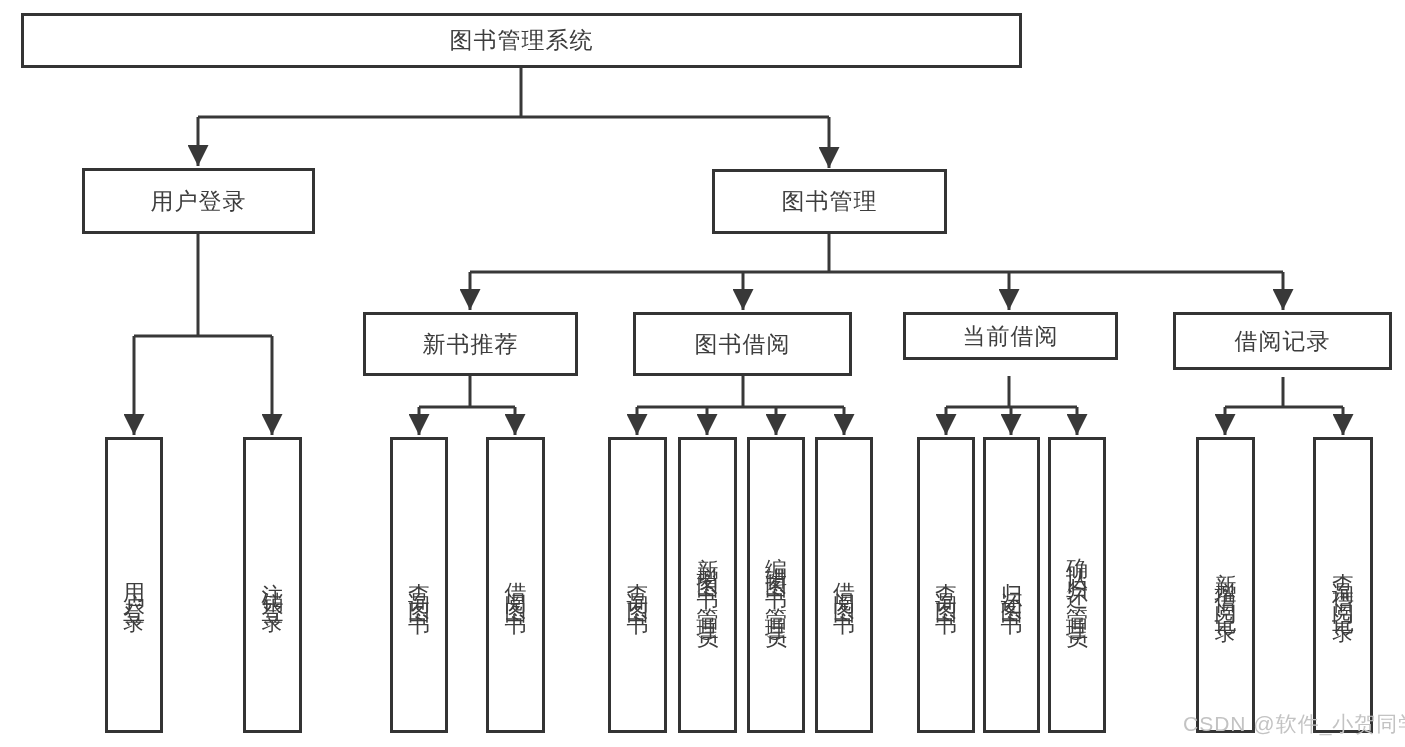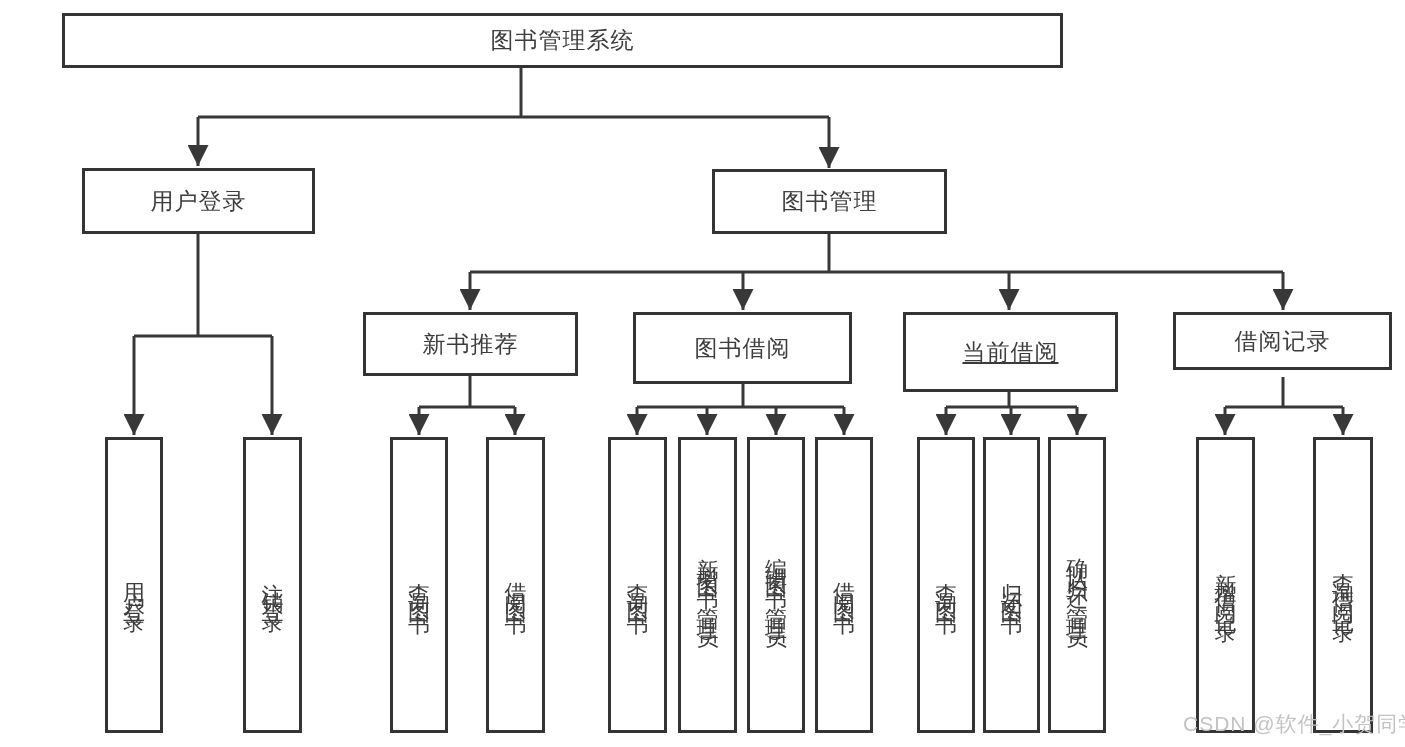--- a/index.html
+++ b/index.html
@@ -73,38 +73,38 @@
       <path d="M1011,407 V435" marker-end="url(#arrow)"></path>
       <path d="M1077,407 V435" marker-end="url(#arrow)"></path>
 
       <path d="M1283,377 V407"></path>
       <path d="M1225,407 H1343"></path>
       <path d="M1225,407 V435" marker-end="url(#arrow)"></path>
       <path d="M1343,407 V435" marker-end="url(#arrow)"></path>
     </g>
   </svg>
 
-  <div class="box hbox" style="left:21px;top:13px;width:1001px;height:55px;margin-left:41px;">
+  <div class="box hbox" style="left:21px;top:13px;width:1001px;height:55px;">
     <span>图书管理系统</span>
   </div>
 
   <div class="box hbox" style="left:82px;top:168px;width:233px;height:66px;">
     <span>用户登录</span>
   </div>
   <div class="box hbox" style="left:363px;top:312px;width:215px;height:64px;">
     <span>新书推荐</span>
   </div>
 
   <div class="box hbox" style="left:712px;top:169px;width:235px;height:65px;">
     <span>图书管理</span>
   </div>
-  <div class="box hbox" style="left:633px;top:312px;width:219px;height:72px;font-family:Liberation Mono, monospace;">
+  <div class="box hbox" style="left:633px;top:312px;width:219px;height:64px;font-family:Liberation Mono, monospace;">
     <span>图书借阅</span>
   </div>
-  <div class="box hbox" style="left:903px;top:312px;width:215px;height:80px;text-decoration:underline;">
+  <div class="box hbox" style="left:903px;top:312px;width:215px;height:48px;">
     <span>当前借阅</span>
   </div>
   <div class="box hbox" style="left:1173px;top:312px;width:219px;height:58px;">
     <span>借阅记录</span>
   </div>
 
   <div class="box leaf" style="left:105px;top:437px;width:58px;height:296px;">
     <span>用户登录</span>
   </div>
   <div class="box leaf" style="left:243px;top:437px;width:59px;height:296px;">

